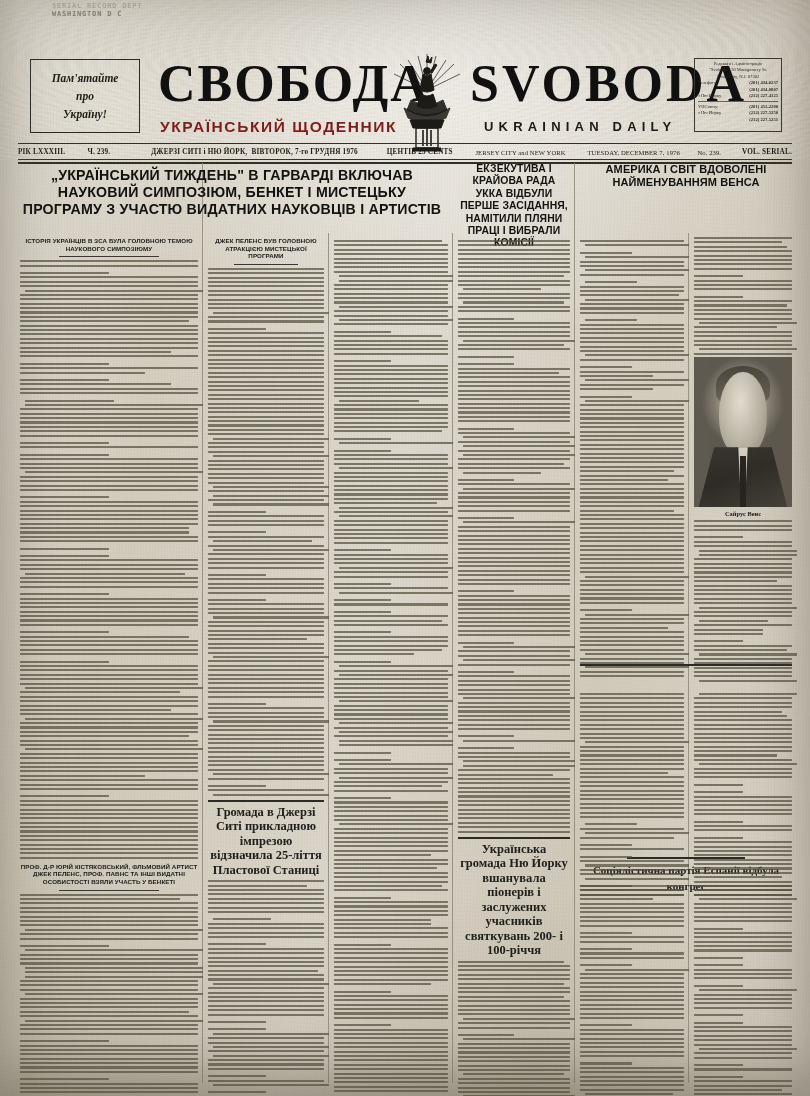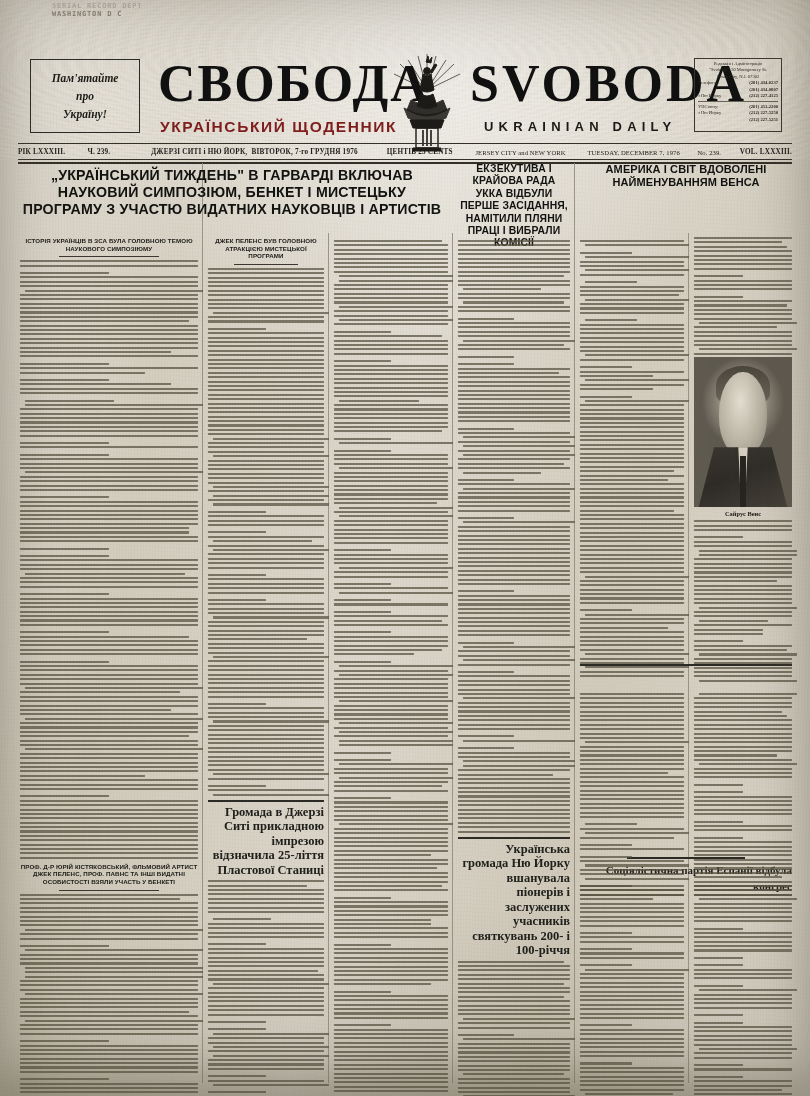--- a/index.html
+++ b/index.html
@@ -79,21 +79,21 @@
   
   .body{position:absolute;left:18px;top:163px;width:774px;height:920px;}
   .vline{position:absolute;top:0;width:.8px;height:100%;background:#8d8877;opacity:.85;}
 
   .col{position:absolute;top:0;}
   
   .hd{font-family:"Liberation Sans",sans-serif;font-weight:bold;text-align:center;color:#121210;}
 
   .bigHead{font-size:14.2px;line-height:17px;letter-spacing:.2px;}
   .midHead{font-size:10.4px;line-height:12.4px;letter-spacing:.1px;}
-  .secHead{font-family:"Liberation Serif",serif;font-weight:bold;font-size:12.5px;line-height:14.5px;text-align:right;}
+  .secHead{font-family:"Liberation Serif",serif;font-weight:bold;font-size:12.5px;line-height:14.5px;text-align:center;}
   .subHead{font-family:"Liberation Sans",sans-serif;font-weight:bold;font-size:6.2px;line-height:7.6px;
     text-align:center;letter-spacing:.1px;color:#1a1a16;}
 
   .hrule{border-top:2px solid #2c2a24;margin:4px 0 3px;}
   .hrule.thin{border-top:1px solid #3a3830;}
   .hrule.short{width:56%;margin-left:auto;margin-right:auto;}
 
   
   .txt{margin-top:3px;}
   .ln{height:2.05px;background:#55503f;opacity:.72;margin-bottom:2.35px;border-radius:.4px;}
@@ -202,21 +202,21 @@
 
   <div class="dateline">
     <span style="width:72px">РІК LXXXIII.</span>
     <span style="width:66px">Ч. 239.</span>
     <span style="width:104px">ДЖЕРЗІ СИТІ і НЮ ЙОРК,</span>
     <span style="width:140px">ВІВТОРОК, 7-го ГРУДНЯ 1976</span>
     <span style="width:92px">ЦЕНТІВ 25 CENTS</span>
     <span class="dl-sm" style="width:116px">JERSEY CITY and NEW YORK</span>
     <span class="dl-sm" style="width:114px">TUESDAY, DECEMBER 7, 1976</span>
     <span class="dl-sm" style="width:38px">No. 239.</span>
-    <span style="width:60px;text-align:right">VOL. LXXXIII.</span>
+    <span style="width:60px;text-align:right">VOL. SERIAL.</span>
   </div>
 
   <div class="body">
 
     <div class="vline" style="left:184px"></div>
     <div class="vline" style="left:310px;top:70px;height:calc(100% - 70px)"></div>
     <div class="vline" style="left:434px;top:70px;height:calc(100% - 70px)"></div>
     <div class="vline" style="left:556px"></div>
     <div class="vline" style="left:670px;top:70px;height:calc(100% - 70px)"></div>
 

